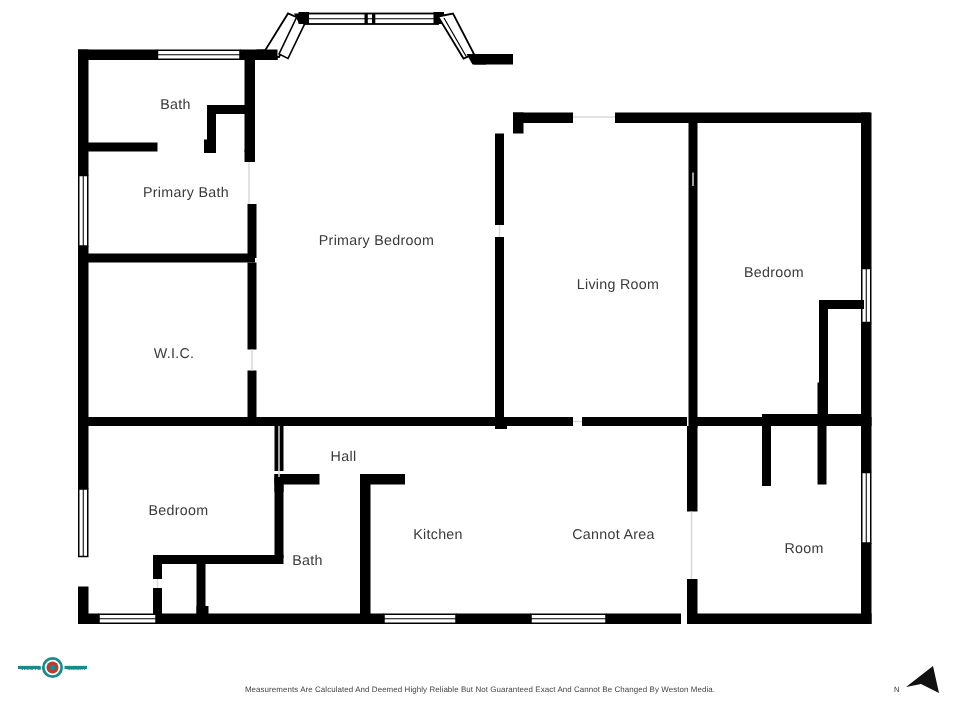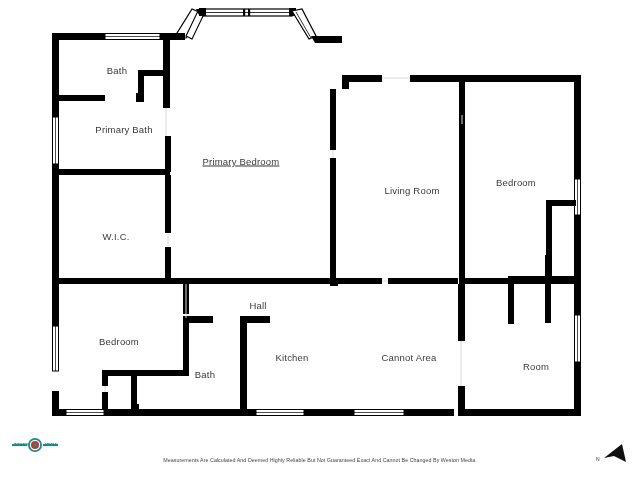--- a/index.html
+++ b/index.html
@@ -237,25 +237,25 @@
       <line x1="105" y1="386" x2="105" y2="392"></line>
       <line x1="461" y1="341" x2="461" y2="386"></line>
       <line x1="382" y1="281" x2="388" y2="281"></line>
       <line x1="382" y1="78" x2="410" y2="78"></line>
     </g>
   </svg>
 
   <div class="room-label" style="left:117px; top:70px;">Bath</div>
   <div class="room-label" style="left:124px; top:129px;">Primary Bath</div>
   <div class="room-label" style="left:116px; top:236px;">W.I.C.</div>
-  <div class="room-label" style="left:241px; top:161px;text-decoration:underline;">Primary Bedroom</div>
+  <div class="room-label" style="left:251px; top:161px;">Primary Bedroom</div>
   <div class="room-label" style="left:412px; top:190px;">Living Room</div>
   <div class="room-label" style="left:516px; top:182px;">Bedroom</div>
   <div class="room-label" style="left:119px; top:341px;">Bedroom</div>
-  <div class="room-label" style="left:229px; top:305px;margin-left:29px;">Hall</div>
+  <div class="room-label" style="left:229px; top:305px;">Hall</div>
   <div class="room-label" style="left:205px; top:374px;">Bath</div>
   <div class="room-label" style="left:292px; top:357px;">Kitchen</div>
   <div class="room-label" style="left:409px; top:357px;">Cannot Area</div>
   <div class="room-label" style="left:518px; top:366px;padding-left:36px;">Room</div>
 </div>
 
 <svg id="brand-logo" viewBox="0 0 50 18">
   <line x1="2" y1="9" x2="17" y2="9" stroke="#1a8a8a" stroke-width="2.2"></line>
   <line x1="33" y1="9" x2="48" y2="9" stroke="#1a8a8a" stroke-width="2.2"></line>
   <text class="logo-text" x="4" y="10.4">WESTON</text>

